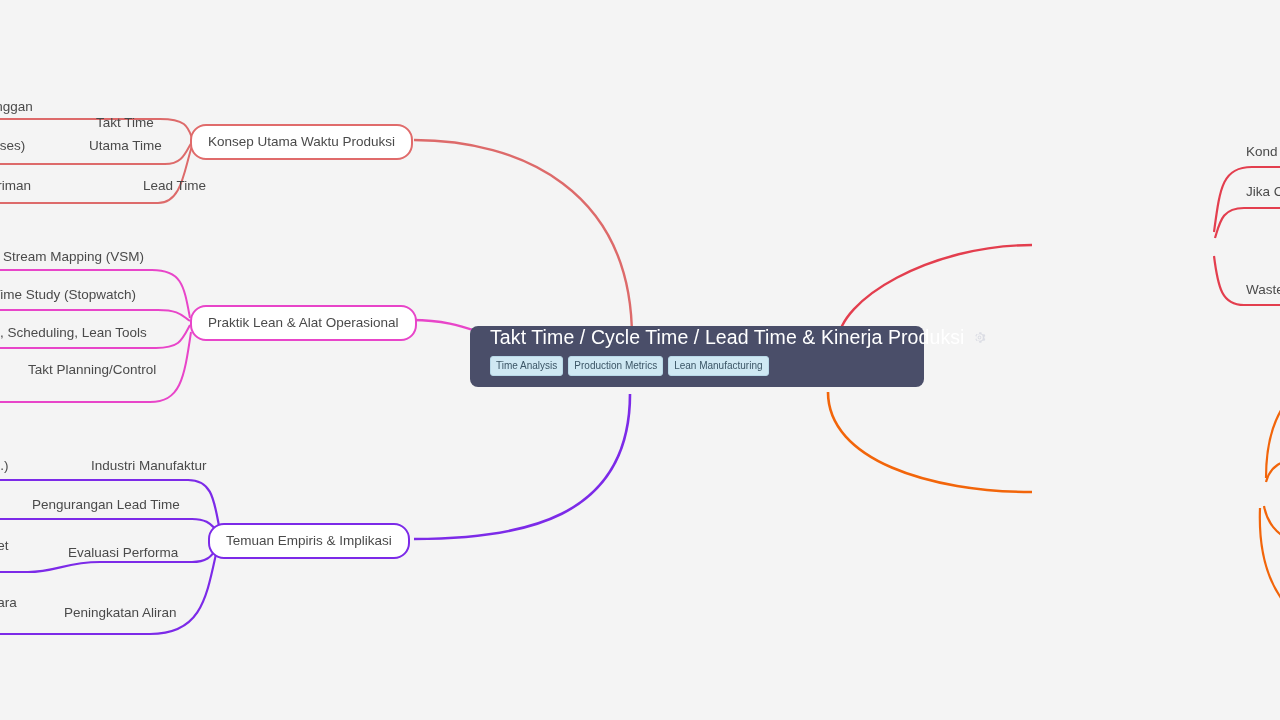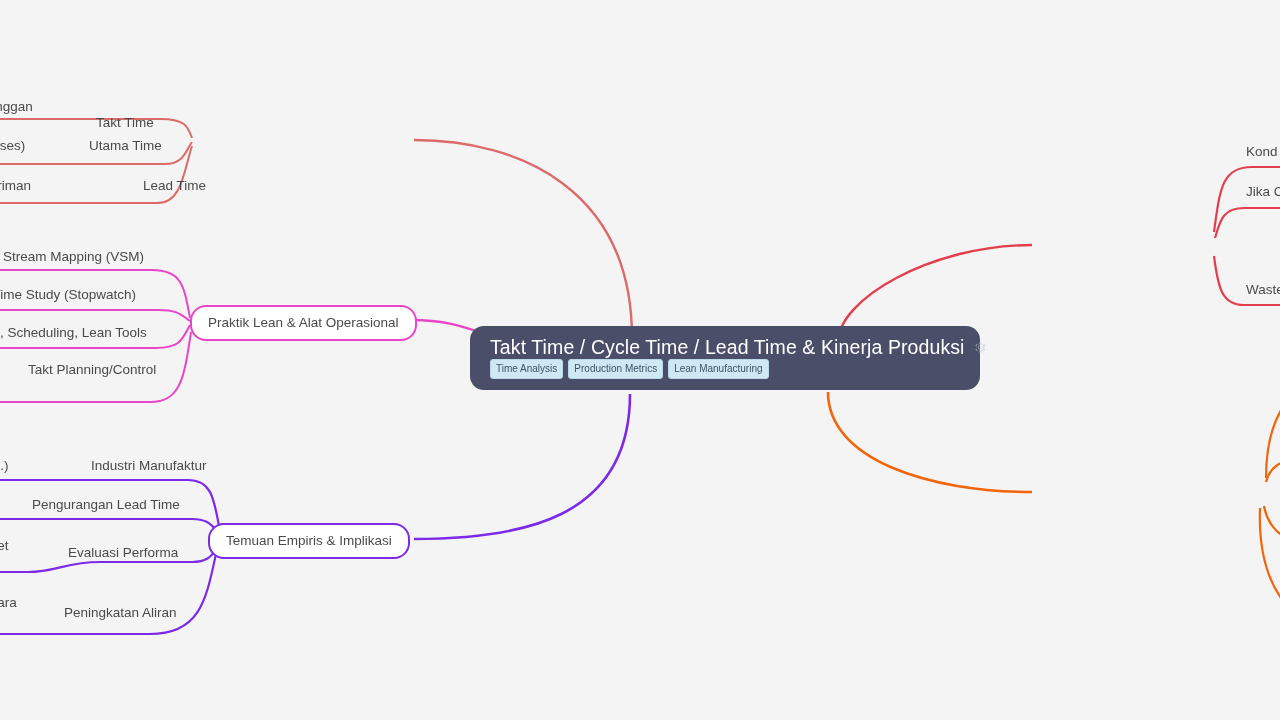--- a/index.html
+++ b/index.html
@@ -26,25 +26,25 @@
     width: 1280px;
     height: 720px;
     pointer-events: none;
   }
 
   
   .root-node {
     position: absolute;
     left: 470px;
     top: 326px;
-    width: 510px;
+    width: 454px;
     box-sizing: border-box;
     background: #4a4e69;
-    border-radius: 14px;
-    padding: 10px 18px 11px 20px;
+    border-radius: 8px;
+    padding: 0 18px 11px 20px;
     z-index: 20;
   }
   .root-title-row {
     display: flex;
     align-items: center;
     gap: 8px;
     white-space: nowrap;
   }
   .root-title {
     color: #ffffff;
@@ -52,20 +52,21 @@
     font-weight: 400;
     letter-spacing: .1px;
     line-height: 1.2;
   }
   .gear-icon {
     display: inline-flex;
     align-items: center;
     opacity: .55;
   }
   .root-tags {
+    margin-top: 7px;
     display: flex;
     gap: 5px;
   }
   .tag {
     background: #cfe8f3;
     color: #3b5566;
     font-size: 10px;
     line-height: 1;
     padding: 3.5px 5px 4.5px 5px;
     border-radius: 3px;
@@ -131,20 +132,23 @@
     <path d="M 1300 167 L 1252 167 C 1222 167 1220 188 1214 232" stroke="#e33e4e" stroke-width="2.2" fill="none"></path>
     <path d="M 1300 208 L 1244 208 C 1222 208 1220 222 1215 238" stroke="#e33e4e" stroke-width="2.2" fill="none"></path>
     <path d="M 1300 305 L 1244 305 C 1222 305 1218 288 1214 256" stroke="#e33e4e" stroke-width="2.2" fill="none"></path>
 
     <path d="M 1266 478 C 1266 446 1272 420 1288 400" stroke="#f2650a" stroke-width="2.2" fill="none"></path>
     <path d="M 1266 482 C 1270 466 1282 460 1300 458" stroke="#f2650a" stroke-width="2.2" fill="none"></path>
     <path d="M 1264 506 C 1268 528 1282 538 1300 544" stroke="#f2650a" stroke-width="2.2" fill="none"></path>
     <path d="M 1260 508 C 1258 560 1272 596 1300 618" stroke="#f2650a" stroke-width="2.2" fill="none"></path>
   </svg>
 
+  <div class="branch-node" style="left:190px; top:124px; border-color:#e06b6b;">
+    <span>Konsep Utama Waktu Produksi</span>
+  </div>
   <div class="leaf" style="left:96px; top:99px;margin-top:16px;">
     <span>Takt Time</span>
   </div>
   <div class="leaf" style="left:-34px; top:99px;">
     <span>...elanggan</span>
   </div>
   <div class="leaf" style="left:89px; top:138px;">
     <span>Utama Time</span>
   </div>
   <div class="leaf" style="left:-31px; top:138px;">

